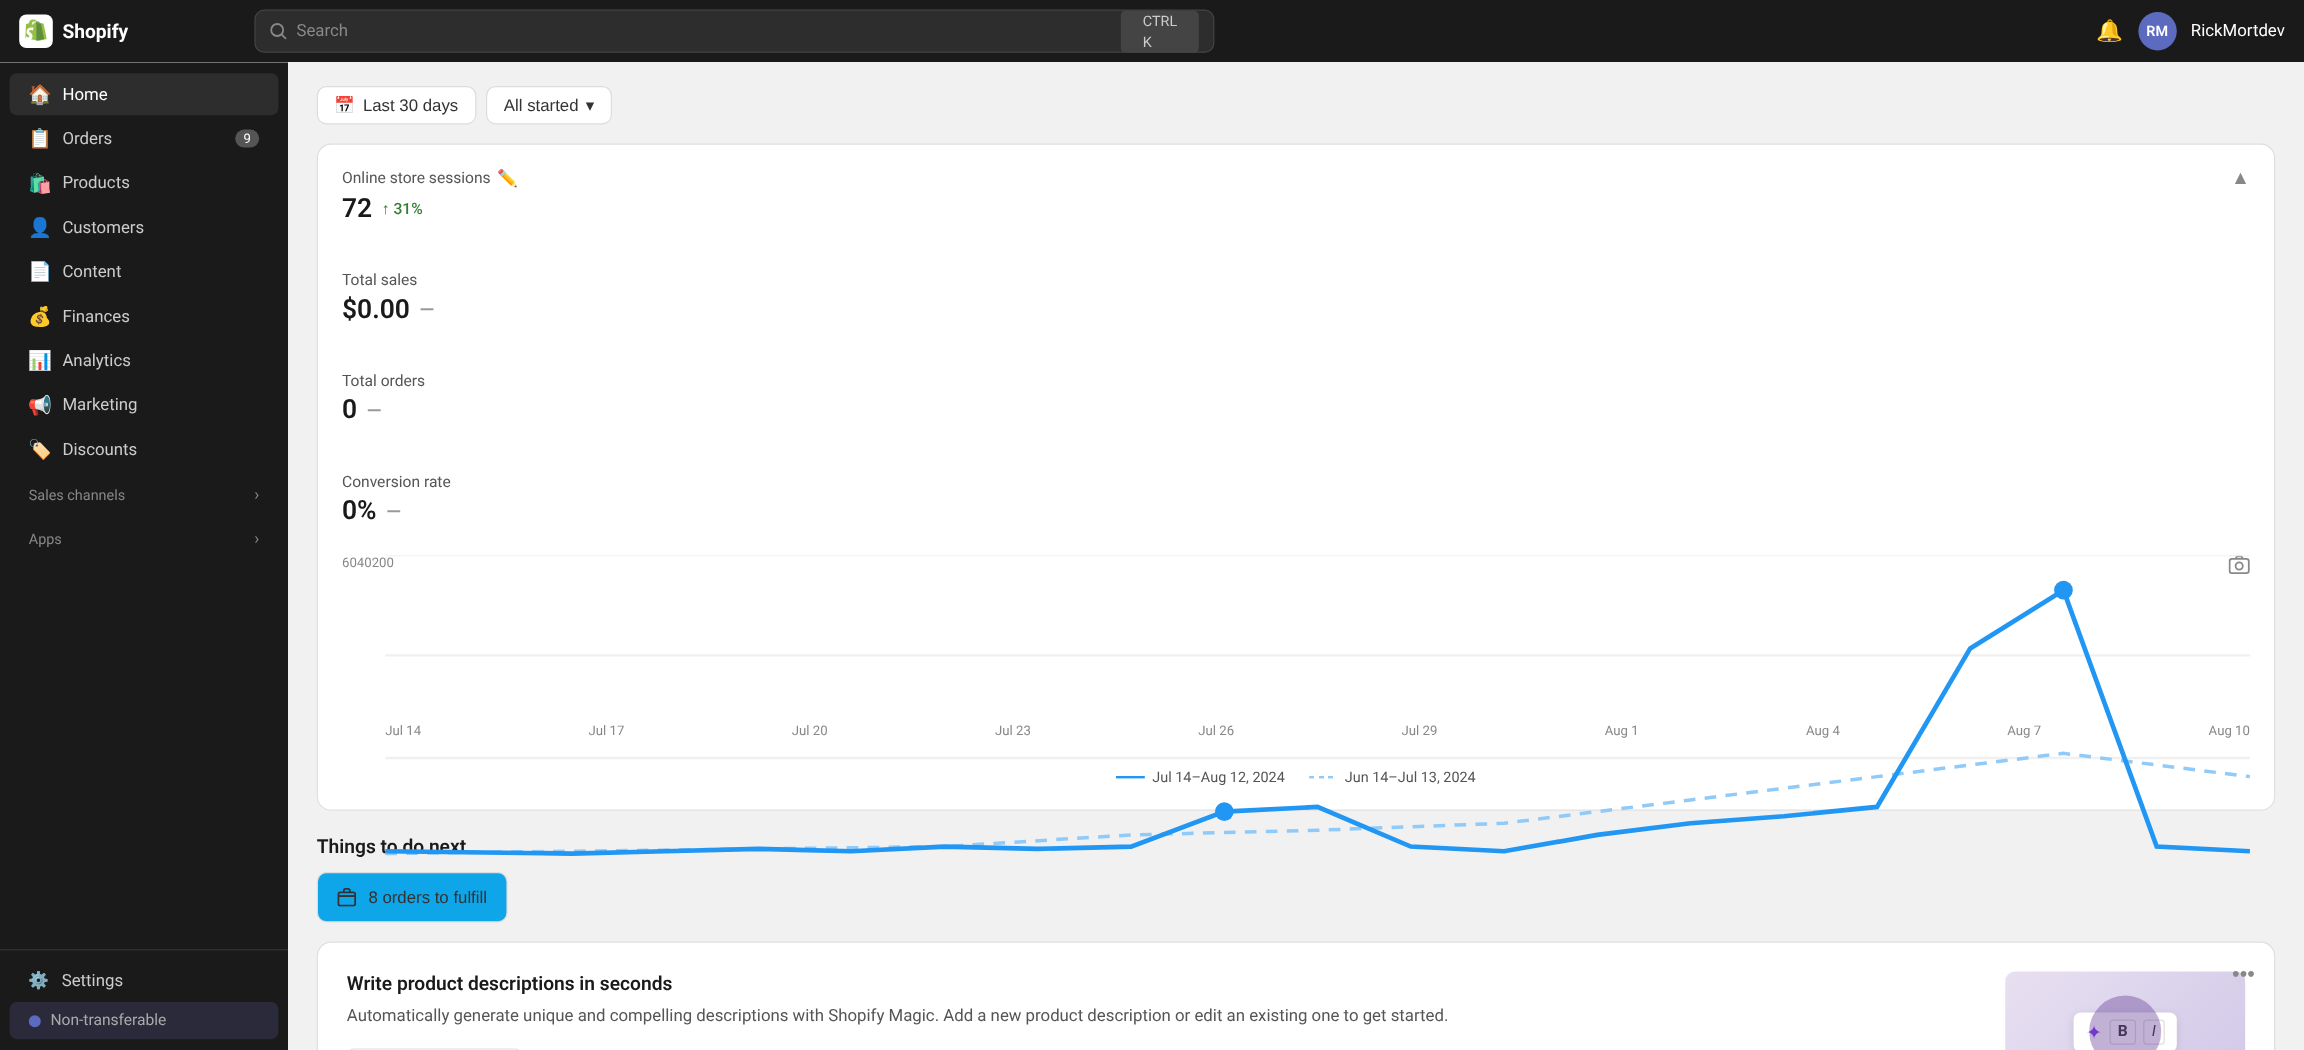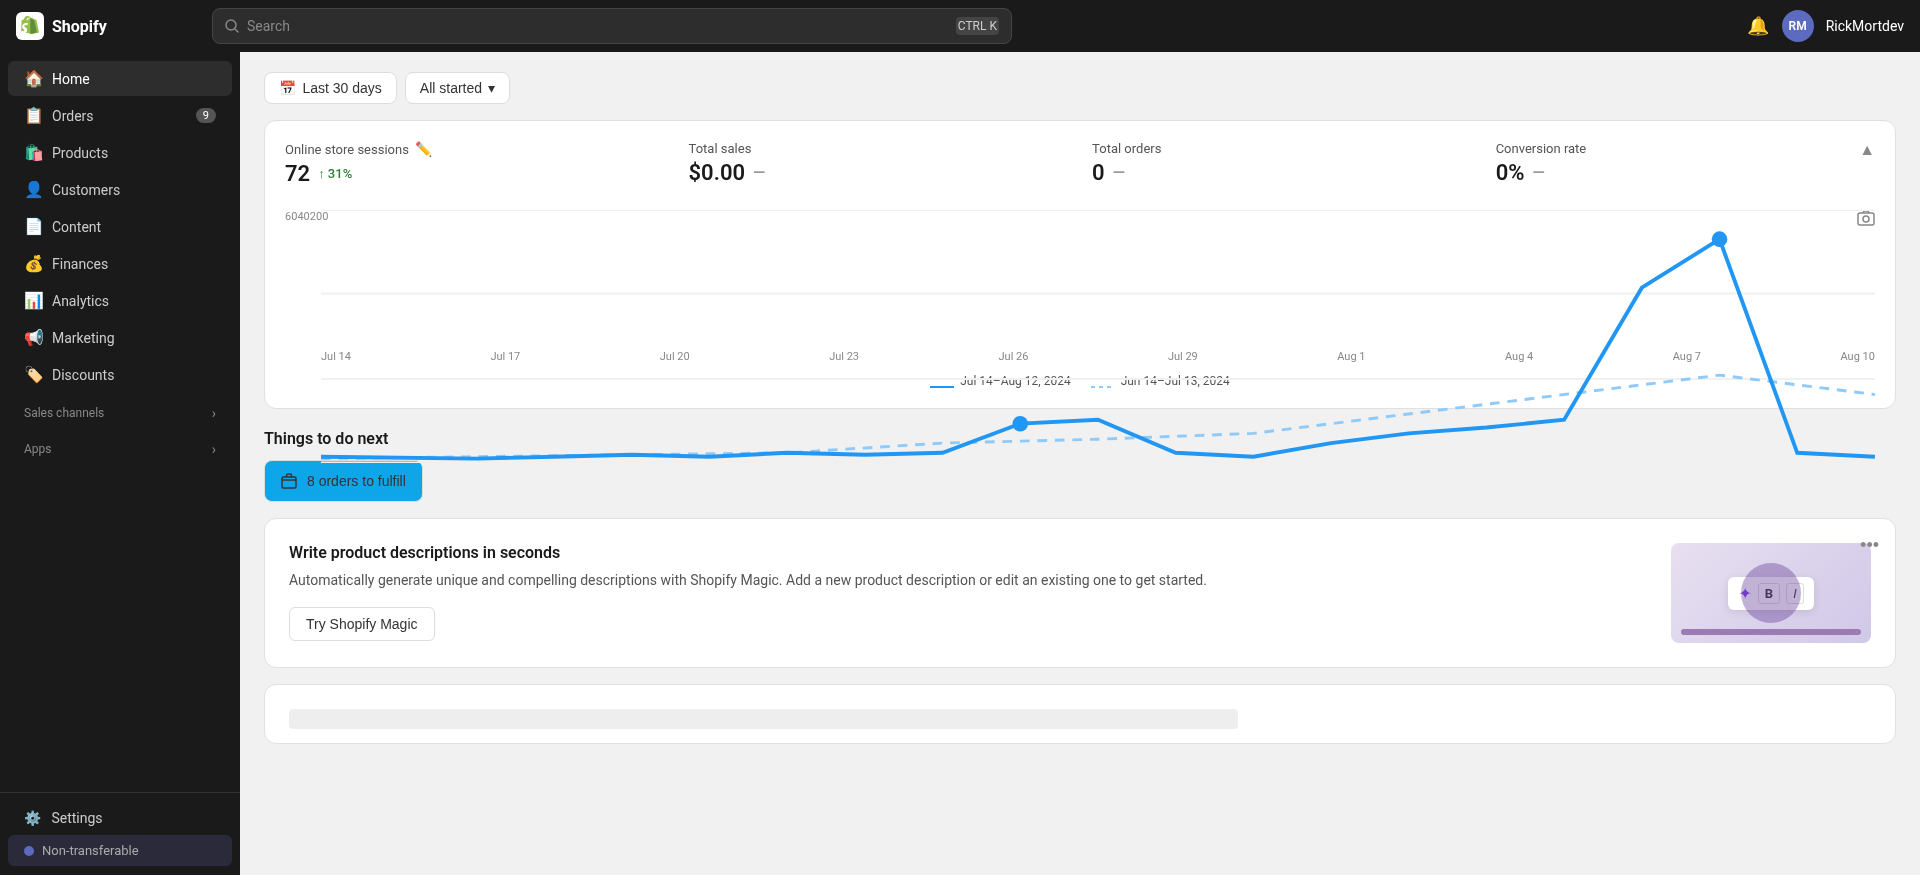--- a/index.html
+++ b/index.html
@@ -46,25 +46,26 @@
       padding: 0 12px;
       gap: 8px;
       color: #aaa;
       font-size: 14px;
       cursor: text;
     }
     .search-bar .shortcut {
       margin-left: auto;
       background: #444;
       border-radius: 4px;
-      padding: 2px 2px;
+      padding: 2px 18px;
       font-size: 12px;
       color: #ccc;
       display: flex;
       gap: 3px;
+      flex-direction: column;
     }
     .nav-right {
       display: flex;
       align-items: center;
       gap: 12px;
       margin-left: auto;
     }
     .bell-btn {
       color: #ccc;
       font-size: 18px;
@@ -209,20 +210,21 @@
       border-radius: 12px;
       border: 1px solid #e0e0e0;
       padding: 20px;
       margin-bottom: 20px;
     }
     .stats-row {
       display: flex;
       gap: 40px;
       margin-bottom: 16px;
       align-items: flex-start;
+      flex-direction: column;
     }
     .stat-item { flex: 1; }
     .stat-label {
       font-size: 13px;
       color: #555;
       margin-bottom: 4px;
       display: flex;
       align-items: center;
       gap: 6px;
     }
@@ -287,21 +289,21 @@
       color: #888;
     }
     .chart-legend {
       display: flex;
       gap: 20px;
       justify-content: center;
       margin-top: 4px;
       font-size: 12px;
       color: #555;
     }
-    .legend-item { display: flex; align-items: flex-end; gap: 6px; }
+    .legend-item { display: flex; align-items: center; gap: 6px; margin-top: 14px; }
     .legend-line-solid { width: 24px; height: 2px; background: #2196F3; }
     .legend-line-dashed {
       width: 24px;
       height: 2px;
       background: repeating-linear-gradient(to right, #90CAF9 0, #90CAF9 4px, transparent 4px, transparent 8px);
     }
     .chart-screenshot-btn {
       position: absolute;
       top: 0;
       right: 0;

